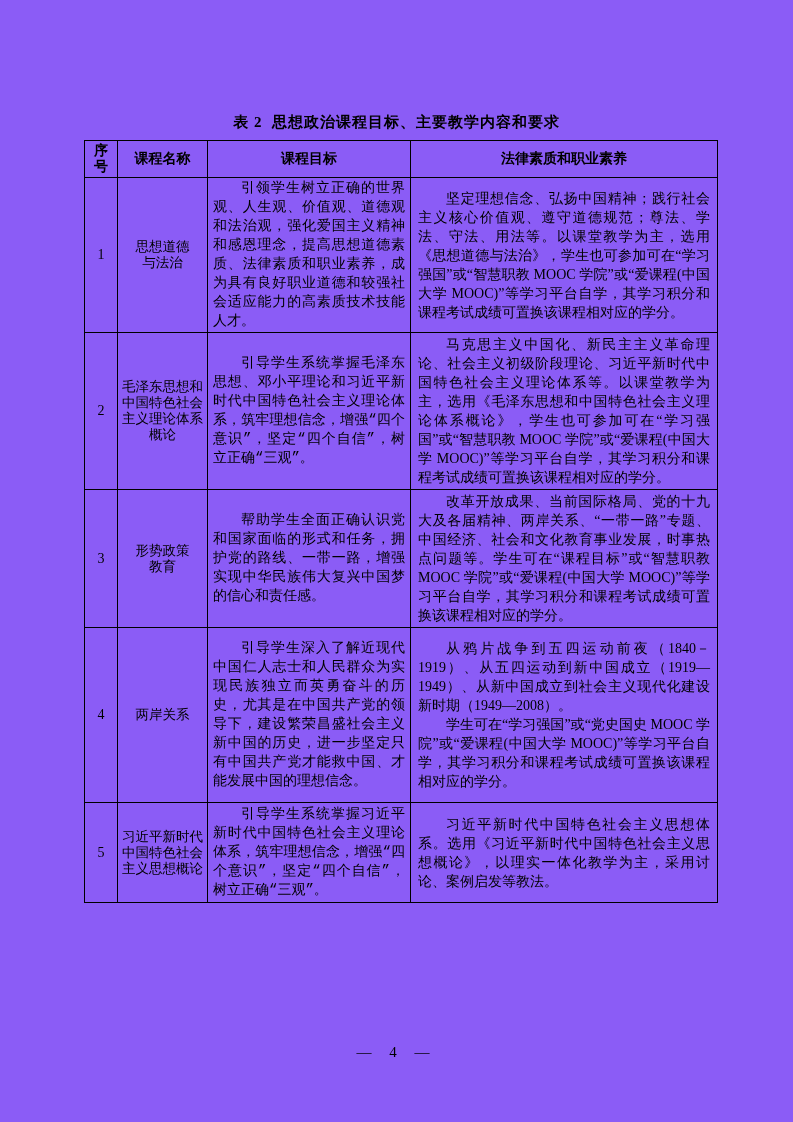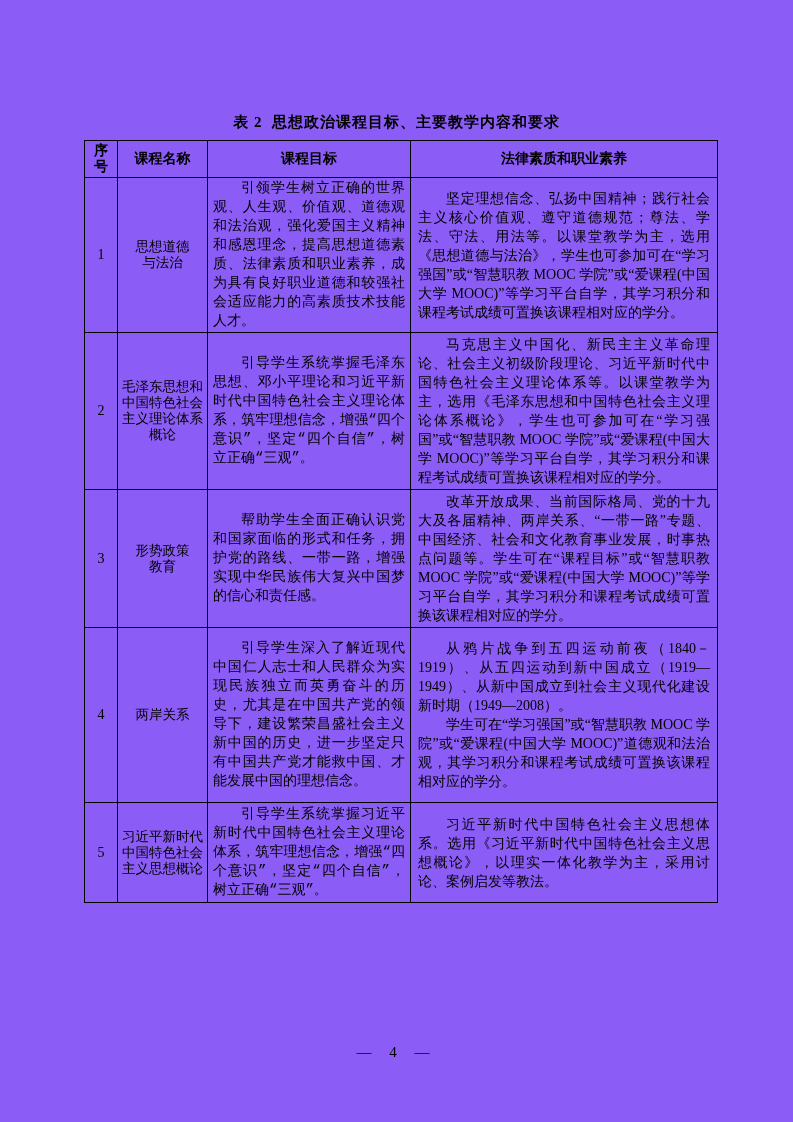--- a/index.html
+++ b/index.html
@@ -144,21 +144,21 @@
       </tr>
 
       <tr class="r4">
         <td class="no-cell">4</td>
         <td class="name-cell">两岸关系</td>
         <td class="goal-cell">
           <p>引导学生深入了解近现代中国仁人志士和人民群众为实现民族独立而英勇奋斗的历史，尤其是在中国共产党的领导下，建设繁荣昌盛社会主义新中国的历史，进一步坚定只有中国共产党才能救中国、才能发展中国的理想信念。</p>
         </td>
         <td class="content-cell">
           <p>从鸦片战争到五四运动前夜（1840－1919）、从五四运动到新中国成立（1919—1949）、从新中国成立到社会主义现代化建设新时期（1949—2008）。</p>
-          <p>学生可在“学习强国”或“智慧职教 MOOC 学院”或“爱课程(中国大学 MOOC)”道德观和法治观，其学习积分和课程考试成绩可置换该课程相对应的学分。</p>
+          <p>学生可在“学习强国”或“党史国史 MOOC 学院”或“爱课程(中国大学 MOOC)”等学习平台自学，其学习积分和课程考试成绩可置换该课程相对应的学分。</p>
         </td>
       </tr>
 
       <tr class="r5">
         <td class="no-cell">5</td>
         <td class="name-cell">习近平新时代
 中国特色社会
 主义思想概论</td>
         <td class="goal-cell">
           <p>引导学生系统掌握习近平新时代中国特色社会主义理论体系，筑牢理想信念，增强“四个意识”，坚定“四个自信”，树立正确“三观”。</p>

